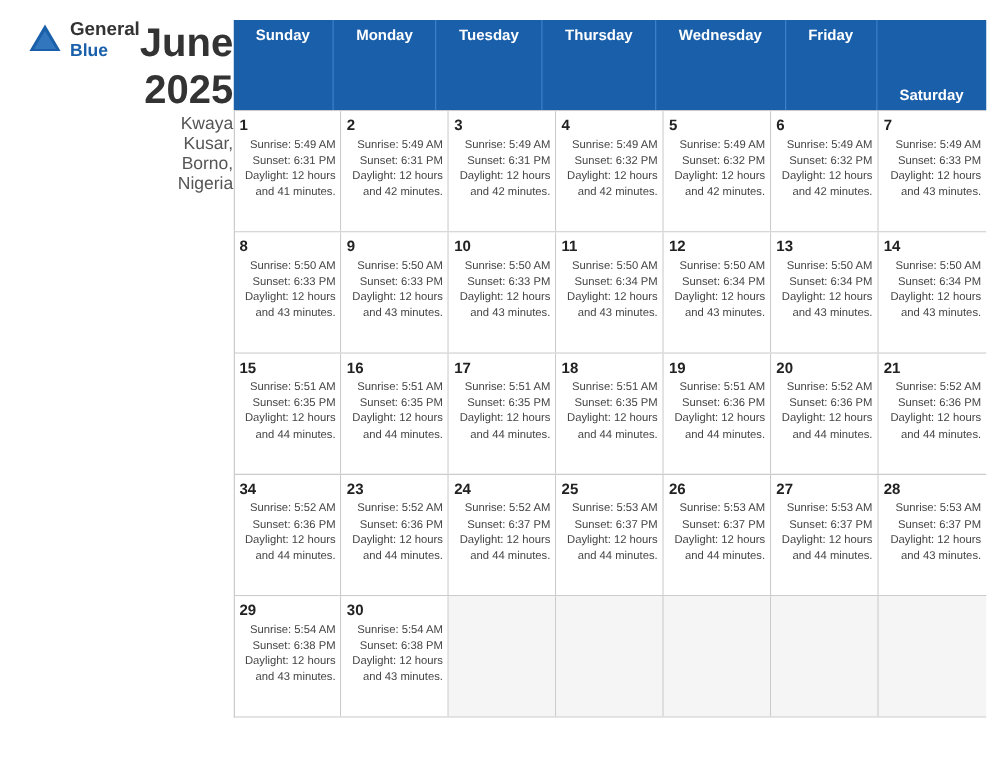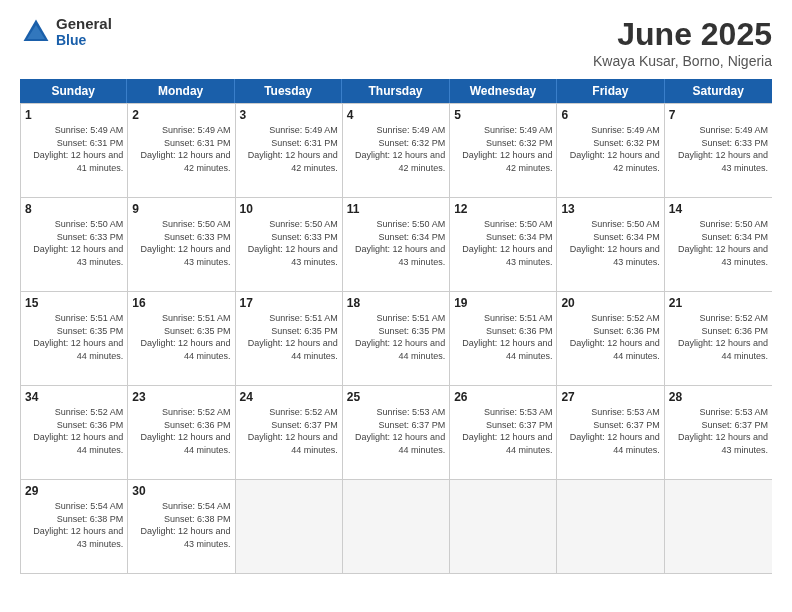--- a/index.html
+++ b/index.html
@@ -8,21 +8,21 @@
       height: 612px;
       font-family: Arial, sans-serif;
       background: #fff;
       overflow: hidden;
     }
     .page {
       width: 792px;
       height: 590px;
       padding: 16px 20px;
       display: flex;
-      flex-direction: column;
+      flex-direction: row;
     }
     .header {
       display: flex;
       align-items: flex-start;
       justify-content: space-between;
       margin-bottom: 10px;
     }
     .logo {
       display: flex;
       align-items: center;
@@ -71,21 +71,21 @@
       background: #1a5faa;
     }
     .cal-header-cell {
       color: #fff;
       font-size: 12px;
       font-weight: bold;
       text-align: center;
       padding: 5px 18px;
       border-right: 1px solid #3a7fca;
     }
-    .cal-header-cell:last-child { border-right: none; }
+    .cal-header-cell:last-child { border-right: none; margin-top: 48px; }
     .cal-body {
       display: flex;
       flex-direction: column;
       flex: 1;
       border-left: 1px solid #ccc;
       border-bottom: 1px solid #ccc;
     }
     .cal-week {
       display: grid;
       grid-template-columns: repeat(7, 1fr);

